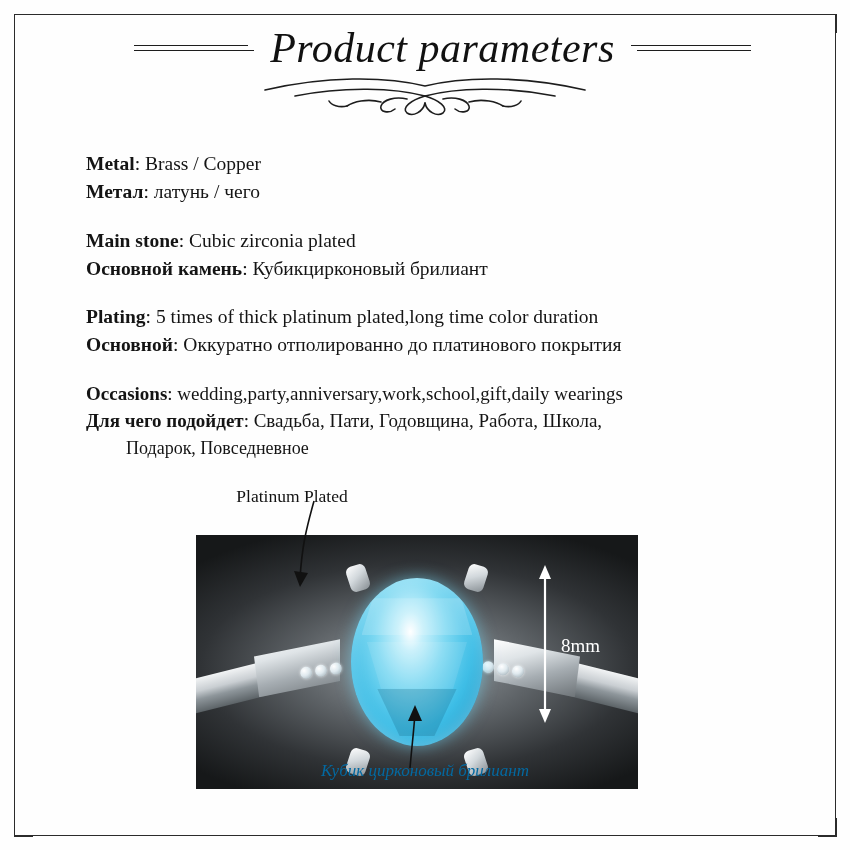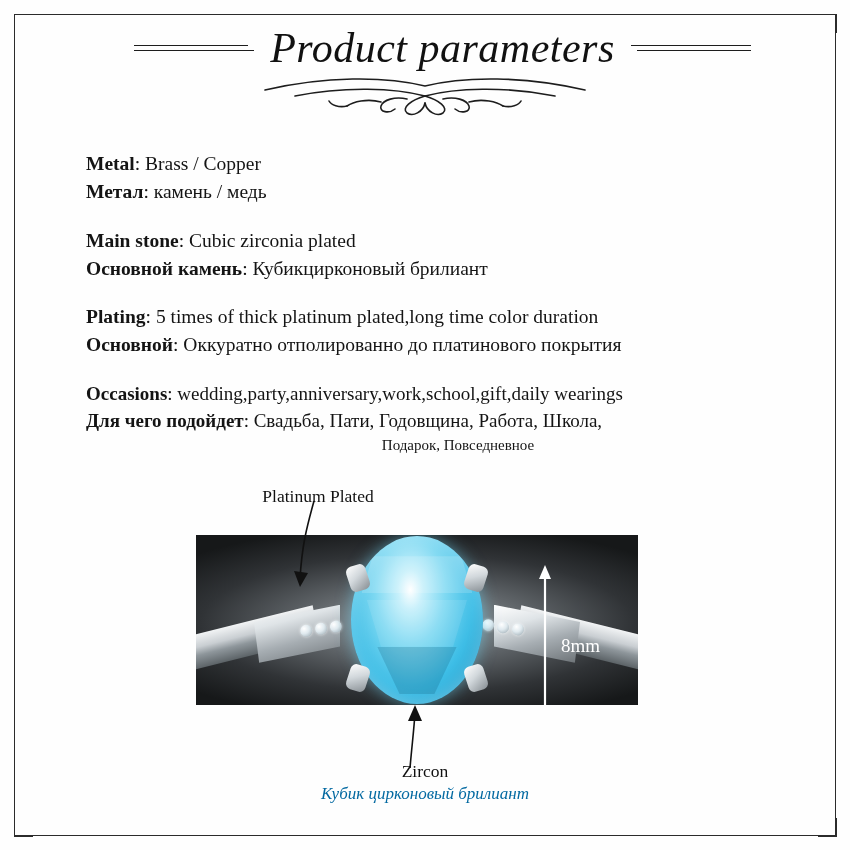--- a/index.html
+++ b/index.html
@@ -107,35 +107,34 @@
     color: #141414;
     white-space: nowrap;
   }
   .spec-line .lbl {
     font-weight: bold;
   }
   .spec-line.ru .lbl {
     font-weight: bold;
   }
   .spec-cont {
-    font-size: 15px;
+    font-size: 18px;
     line-height: 1.45;
     color: #141414;
-    text-align: center;
     padding-left: 40px;
   }
   .spec-block.occasions .spec-line { font-size: 19px; }
 
   
   .photo-area {
     position: absolute;
     left: 196px;
     top: 535px;
     width: 442px;
-    height: 170px;
+    height: 254px;
   }
   .photo {
     position: absolute;
     inset: 0;
     background:
       radial-gradient(ellipse 70% 58% at 50% 52%, #9aa0a4 0%, #5e6367 38%, #303336 70%, #161819 100%),
       #1b1d1f;
     overflow: hidden;
   }
   .band-left, .band-right {
@@ -202,21 +201,21 @@
     border-radius: 6px;
   }
   .p-tl { left: 152px; top: 30px; transform: rotate(-18deg); }
   .p-tr { right: 152px; top: 30px; transform: rotate(18deg); }
   .p-bl { left: 152px; bottom: 14px; transform: rotate(18deg); }
   .p-br { right: 152px; bottom: 14px; transform: rotate(-18deg); }
 
   
   .callout-top {
     position: absolute;
-    left: 178px;
+    left: 152px;
     top: 485px;
     width: 280px;
     text-align: center;
   }
   .callout-top .c-en {
     font-size: 17.5px;
     color: #111;
     line-height: 1.3;
   }
   .callout-top .c-ru {
@@ -285,21 +284,21 @@
           <path d="M268 34 C 276 36, 284 33, 286 29"></path>
         </g>
       </svg>
     </div>
   </div>
 
   <div class="specs">
 
     <div class="spec-block">
       <div class="spec-line"><span class="lbl">Metal</span><span>: Brass / Copper</span></div>
-      <div class="spec-line ru"><span class="lbl">Метал</span><span>: камень / медь</span></div>
+      <div class="spec-line ru"><span class="lbl">Метал</span><span>: латунь / чего</span></div>
     </div>
 
     <div class="spec-block">
       <div class="spec-line"><span class="lbl">Main stone</span><span>: Cubic zirconia plated</span></div>
       <div class="spec-line ru"><span class="lbl">Основной камень</span><span>: Кубикцирконовый брилиант</span></div>
     </div>
 
     <div class="spec-block">
       <div class="spec-line"><span class="lbl">Plating</span><span>:  5 times of thick platinum plated,long time color duration</span></div>
       <div class="spec-line ru"><span class="lbl">Основной</span><span>: Оккуратно отполированно до платинового покрытия</span></div>
@@ -360,17 +359,16 @@
         <polygon points="104,104 98,88 112,90" fill="#111"></polygon>
       </g>
       <g>
         <path d="M214 285 C 216 262, 218 246, 219 230" stroke="#111" stroke-width="1.6" fill="none"></path>
         <polygon points="219,222 212,238 226,238" fill="#111"></polygon>
       </g>
     </svg>
   </div>
 
   <div class="callout-bottom">
-    <div class="c-en">Zircon</div>
     <div class="c-ru">Кубик цирконовый брилиант</div>
   </div>
 
 </div>
 
 </body></html>

